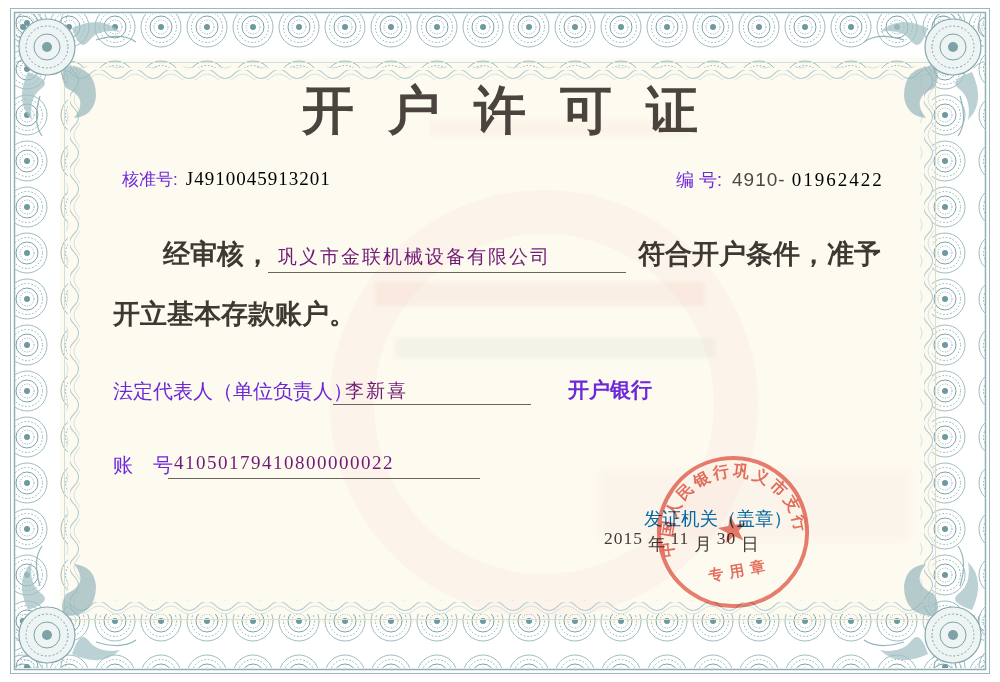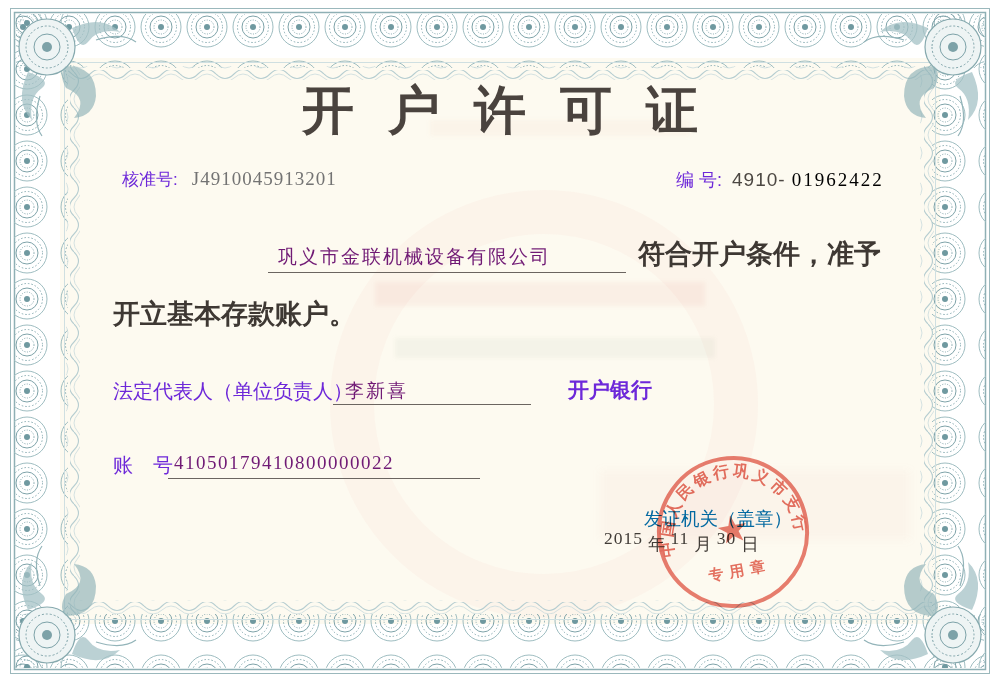--- a/index.html
+++ b/index.html
@@ -12,21 +12,21 @@
   .b1{left:375px;top:282px;width:330px;height:24px;background:rgba(214,120,108,0.08);}
   .b2{left:395px;top:338px;width:320px;height:20px;background:rgba(150,175,155,0.09);}
   .b3{left:600px;top:470px;width:310px;height:70px;background:rgba(222,142,130,0.05);filter:blur(4px);}
   .b4{left:430px;top:120px;width:260px;height:16px;background:rgba(214,130,118,0.05);}
   svg.border-frame{position:absolute;left:0;top:0;}
   .title{position:absolute;left:0;right:0;top:76px;text-align:center;
          font-family:"DejaVu Serif","Liberation Serif",serif;font-weight:700;
          font-size:52px;letter-spacing:34px;padding-left:34px;color:#4a433e;}
   .lbl{color:#6d28d9;}
   .approval{position:absolute;left:122px;top:168px;font-size:17px;color:#57524d;}
-  .approval .val{font-family:"Liberation Serif",serif;font-size:19px;color:#737373;margin-left:14px;letter-spacing:1px;}
+  .approval .val{font-family:"Liberation Serif",serif;font-size:19px;color:#000000;margin-left:8px;letter-spacing:1px;}
   .serial{position:absolute;left:676px;top:168px;font-size:18px;color:#4c4742;}
   .serial .pre{font-size:19px;margin-left:10px;letter-spacing:1px;}
   .serial .red{font-family:"Liberation Serif",serif;font-size:19px;color:#000000;letter-spacing:2px;margin-left:6px;}
   .big{font-size:27px;color:#3e3833;}
   .audited{position:absolute;left:163px;top:236px;font-weight:600;}
   .cond{position:absolute;left:638px;top:236px;font-weight:600;}
   .line2{position:absolute;left:113px;top:296px;font-weight:600;}
   .field{position:absolute;border-bottom:1.6px solid #6b6560;}
   .field .fv{display:block;font-size:19px;color:#701a75;}
   .f-company{left:268px;top:234px;width:358px;height:38px;}
@@ -118,20 +118,21 @@
 
   <div class="title">开户许可证</div>
 
   <div class="approval">
     <span class="lbl">核准号:</span><span class="val">J4910045913201</span>
   </div>
   <div class="serial">
     <span class="lbl">编 号:</span><span class="pre">4910-</span><span class="red">01962422</span>
   </div>
 
+  <span class="big audited">经审核，</span>
   <div class="field f-company">
     <span class="fv">巩义市金联机械设备有限公司</span>
   </div>
   <span class="big cond">符合开户条件，准予</span>
   <span class="big line2">开立基本存款账户。</span>
 
   <span class="rep-label lbl">法定代表人（单位负责人）</span>
   <div class="field f-rep">
     <span class="fv">李新喜</span>
   </div>

